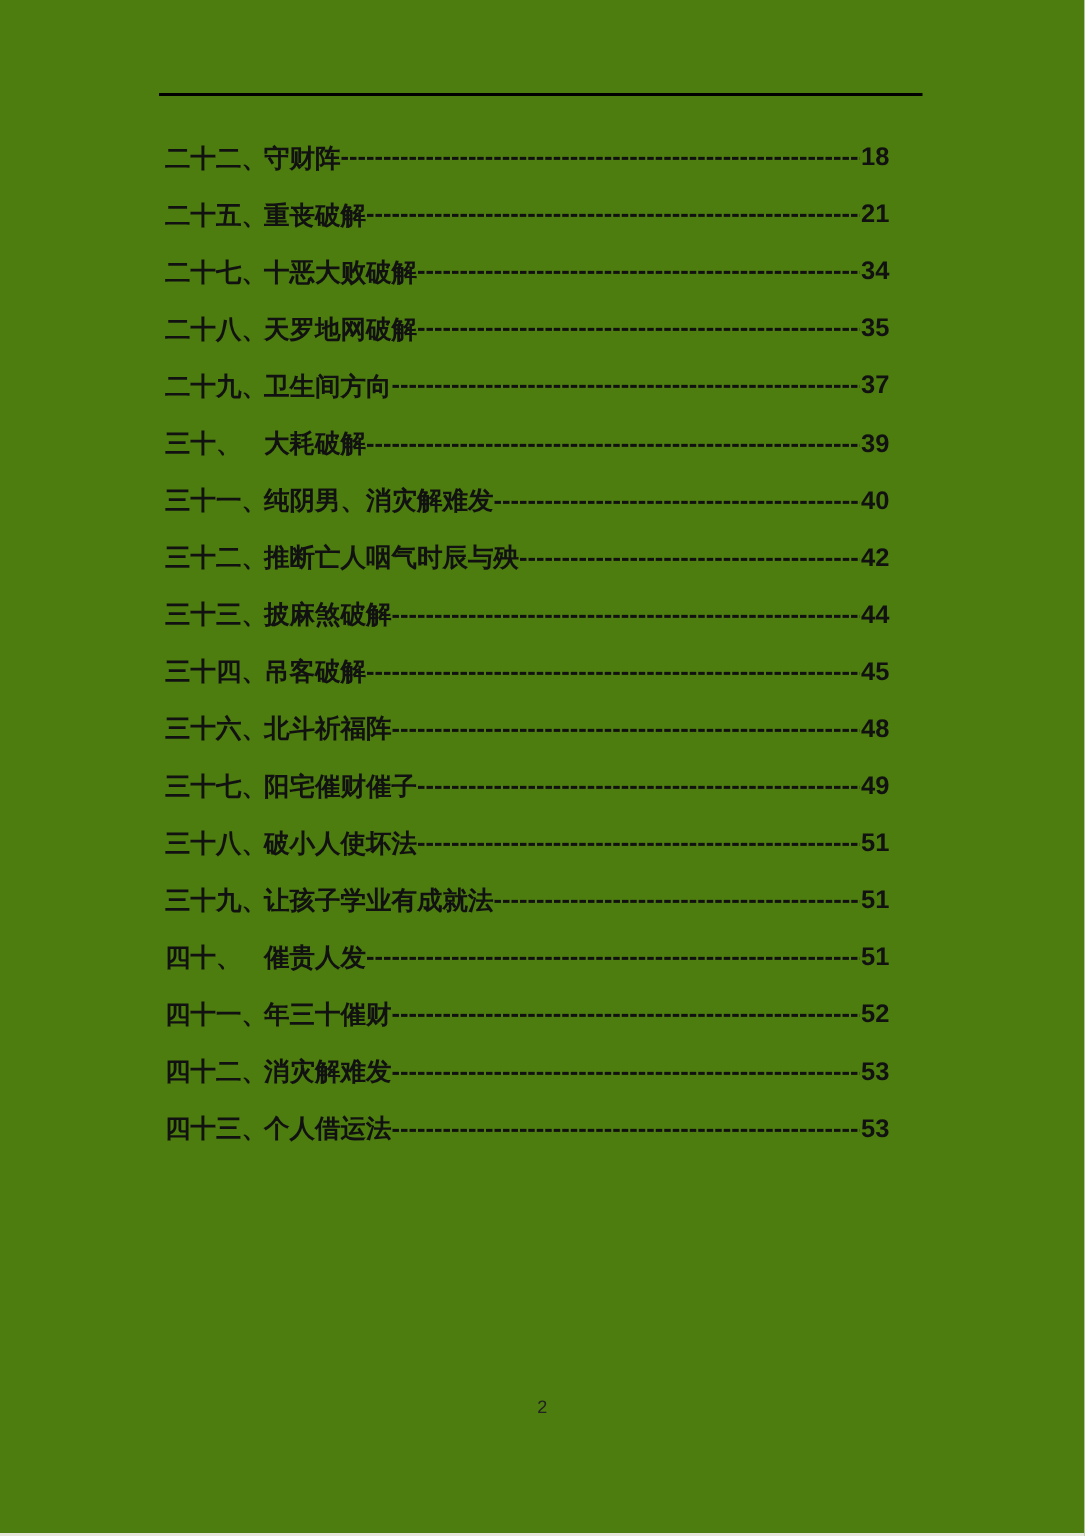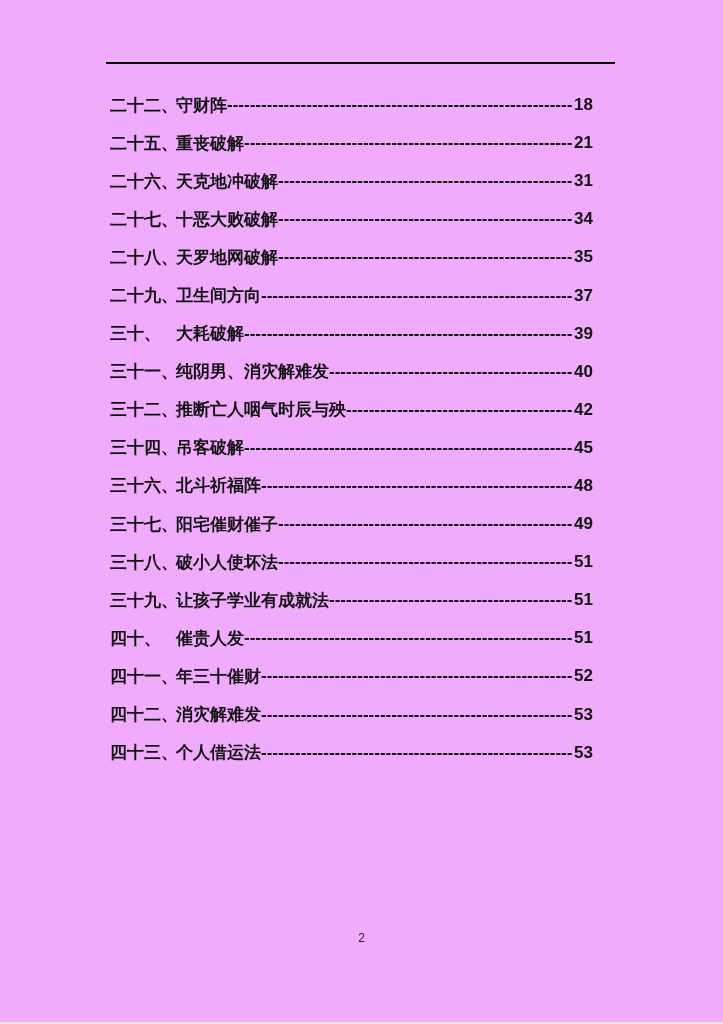--- a/index.html
+++ b/index.html
@@ -4,21 +4,21 @@
 <style>
   html, body {
     margin: 0;
     padding: 0;
     background: #ffffff;
   }
   .page {
     position: relative;
     width: 723px;
     height: 1024px;
-    background: #f0abfc;
+    background: #4d7c0f;
     overflow: hidden;
     border-bottom: 2px solid #e6e6df;
     box-sizing: border-box;
     font-family: "Liberation Sans", sans-serif;
   }
   .header-rule {
     position: absolute;
     left: 106px;
     top: 62px;
     width: 509px;
@@ -89,26 +89,20 @@
 
 
 
     <div class="toc-row">
       <span class="toc-num">二十五、</span>
       <span class="toc-title">重丧破解</span>
       <span class="toc-leader"></span>
       <span class="toc-page">21</span>
     </div>
 
-    <div class="toc-row">
-      <span class="toc-num">二十六、</span>
-      <span class="toc-title">天克地冲破解</span>
-      <span class="toc-leader"></span>
-      <span class="toc-page">31</span>
-    </div>
 
     <div class="toc-row">
       <span class="toc-num">二十七、</span>
       <span class="toc-title">十恶大败破解</span>
       <span class="toc-leader"></span>
       <span class="toc-page">34</span>
     </div>
 
     <div class="toc-row">
       <span class="toc-num">二十八、</span>
@@ -138,20 +132,26 @@
       <span class="toc-page">40</span>
     </div>
 
     <div class="toc-row">
       <span class="toc-num">三十二、</span>
       <span class="toc-title">推断亡人咽气时辰与殃</span>
       <span class="toc-leader"></span>
       <span class="toc-page">42</span>
     </div>
 
+    <div class="toc-row">
+      <span class="toc-num">三十三、</span>
+      <span class="toc-title">披麻煞破解</span>
+      <span class="toc-leader"></span>
+      <span class="toc-page">44</span>
+    </div>
 
     <div class="toc-row">
       <span class="toc-num">三十四、</span>
       <span class="toc-title">吊客破解</span>
       <span class="toc-leader"></span>
       <span class="toc-page">45</span>
     </div>
 
 
     <div class="toc-row">

